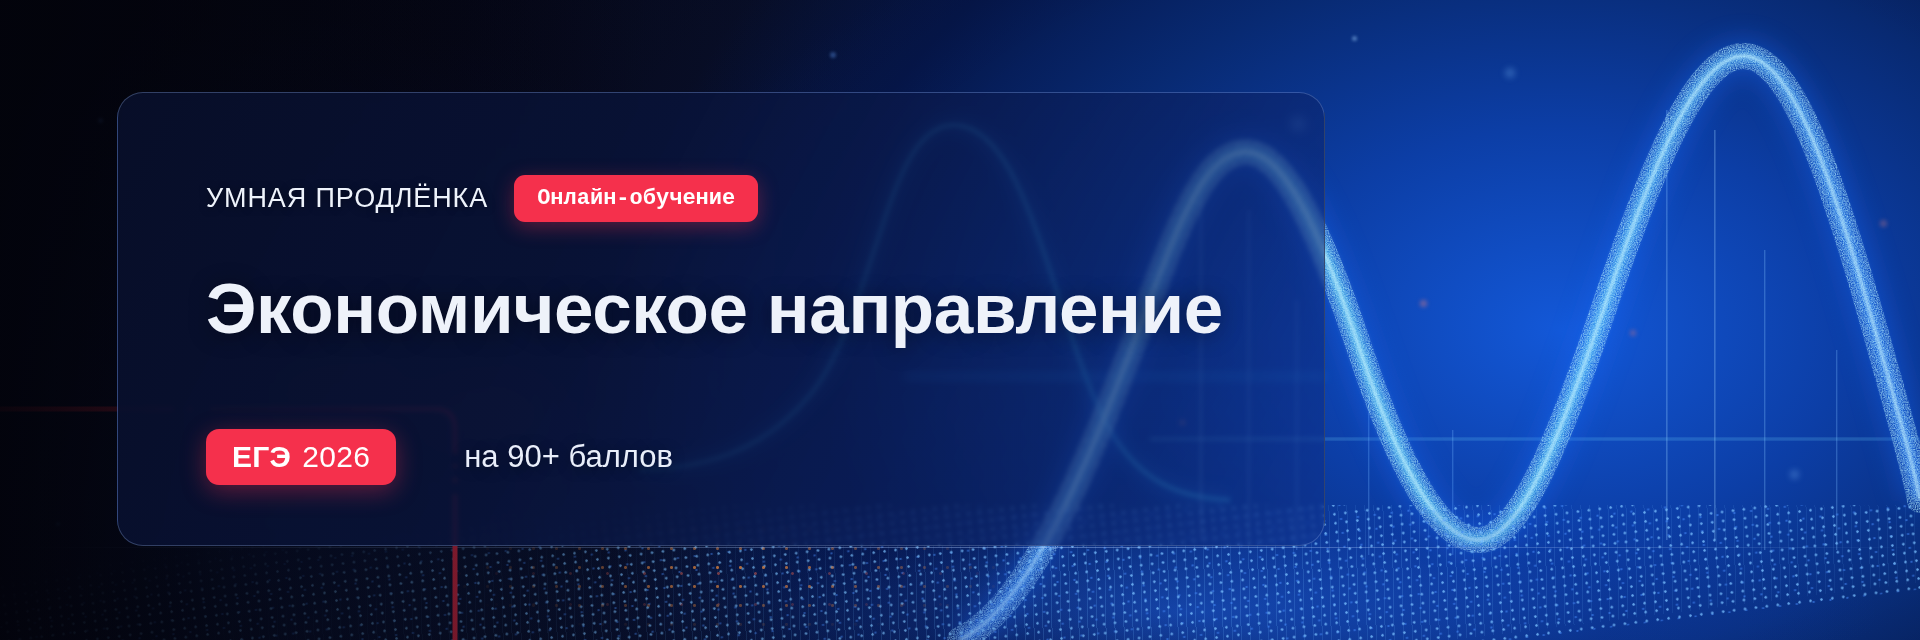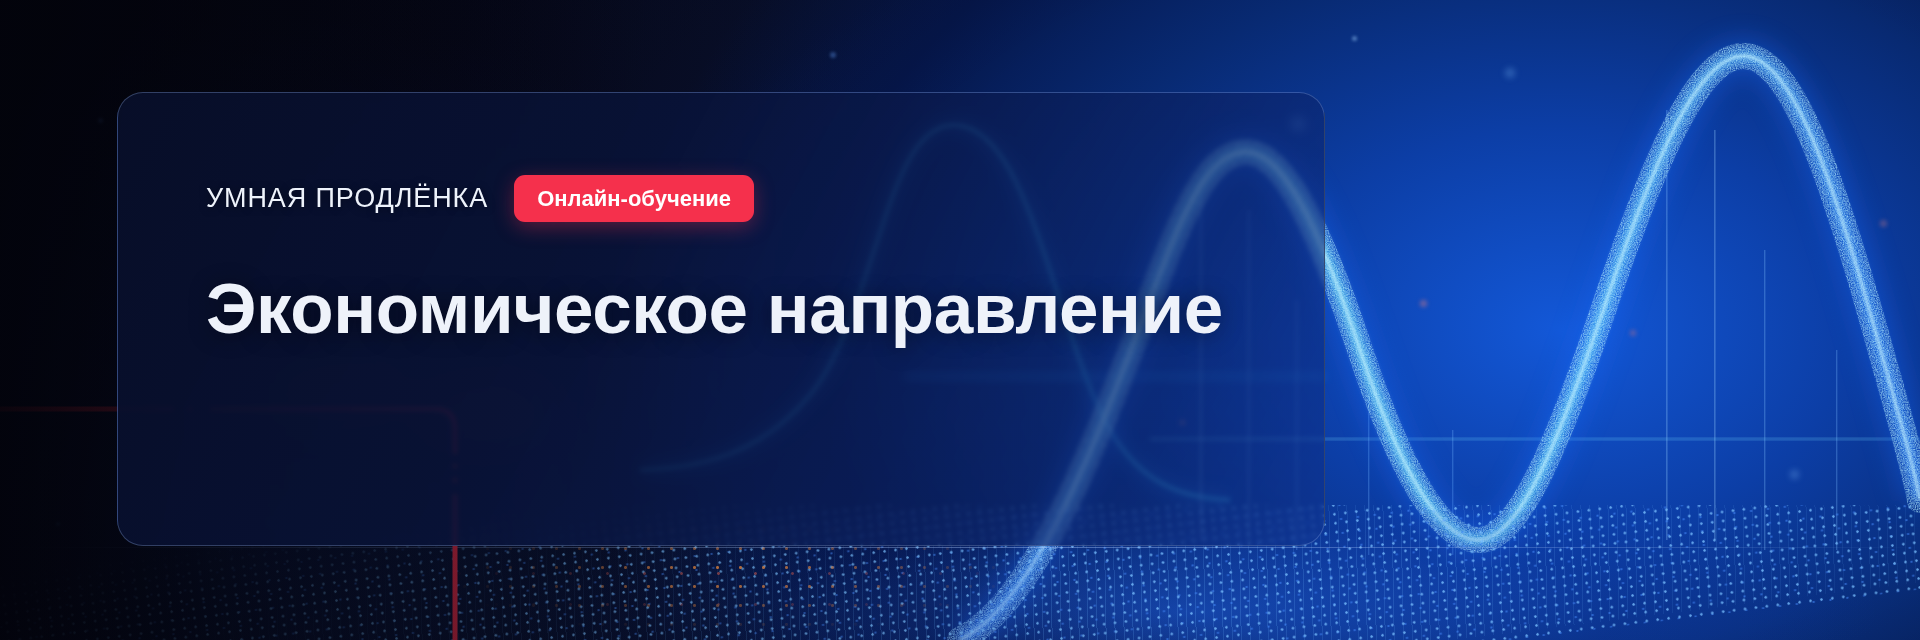--- a/index.html
+++ b/index.html
@@ -120,20 +120,21 @@
     display:inline-flex; align-items:center; justify-content:center;
     height:47px;
     padding:0 23px;
     border-radius:11px;
     background:#f5304c;
     color:#ffffff;
     font-size:22px;
     font-weight:700;
     white-space:nowrap;
     box-shadow:0 5px 20px rgba(245,48,76,.35);
+    font-family:Liberation Mono, monospace;
   }
 
   .headline{
     position:absolute; left:88px; top:175px;
     font-size:71px;
     font-weight:700;
     letter-spacing:-.4px;
     color:#eef2fa;
     white-space:nowrap;
     text-shadow:0 2px 22px rgba(0,0,0,.45);
@@ -305,17 +306,24 @@
   <div class="card">
     <div class="card-inner">
 
       <div class="eyebrow-row">
         <span class="eyebrow">УМНАЯ ПРОДЛЁНКА</span>
         <span class="pill">Онлайн-обучение</span>
       </div>
 
       <h1 class="headline">Экономическое направление</h1>
 
+      <div class="bottom-row">
+        <span class="ege-pill">
+          <span class="ege">ЕГЭ</span>
+          <span class="yr">2026</span>
+        </span>
+        <span class="sub">на 90+ баллов</span>
+      </div>
 
     </div>
   </div>
 
 </div>
 
 </body></html>

